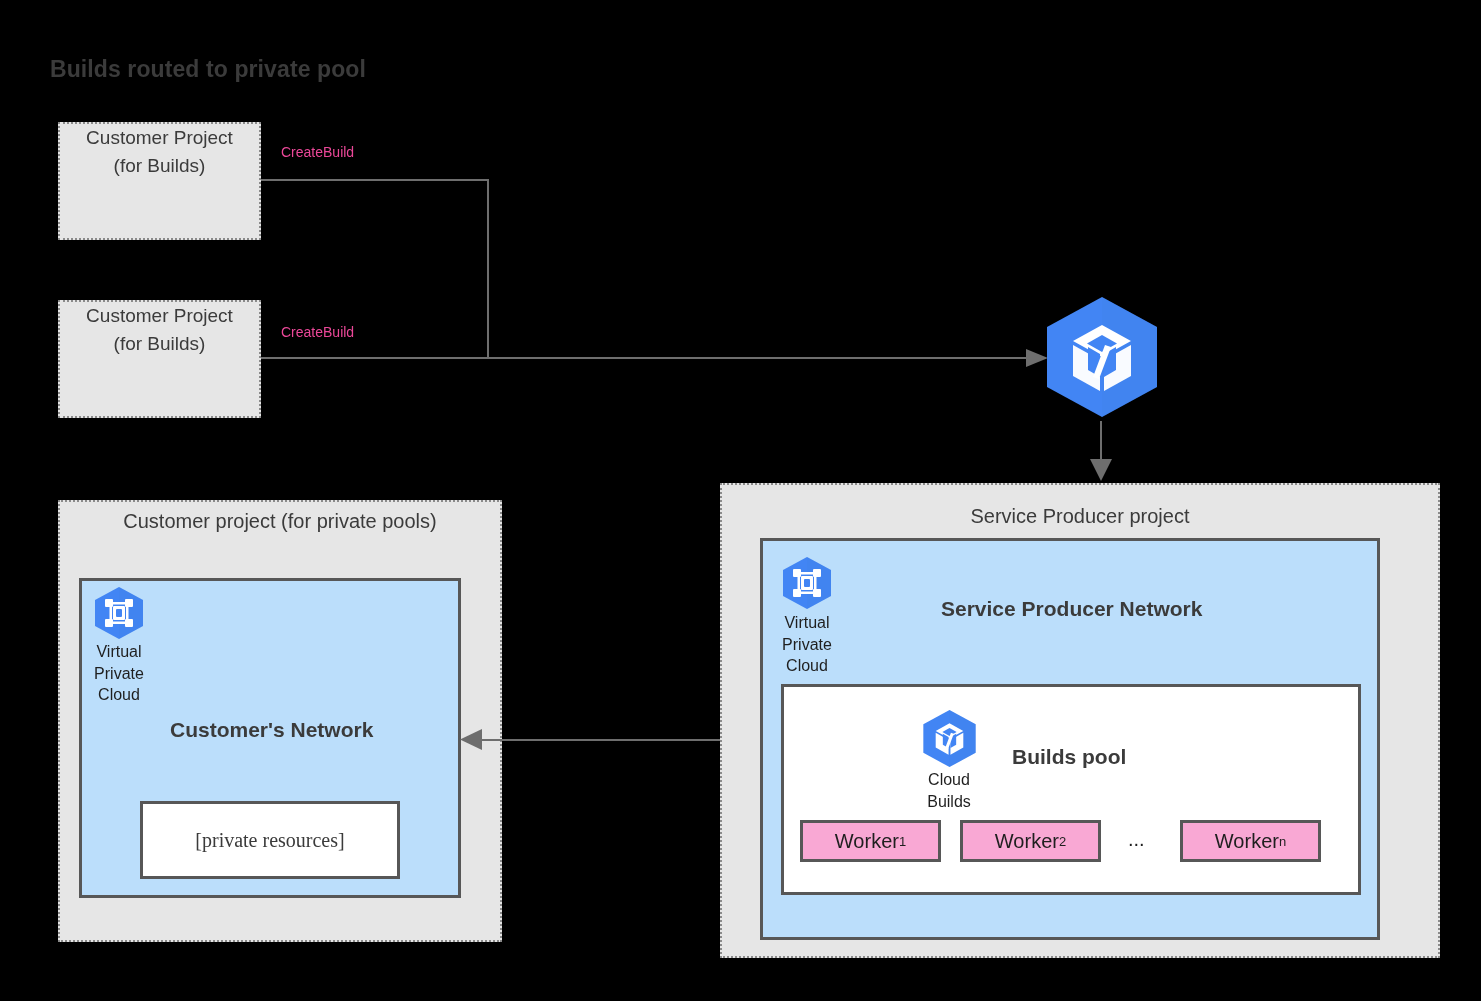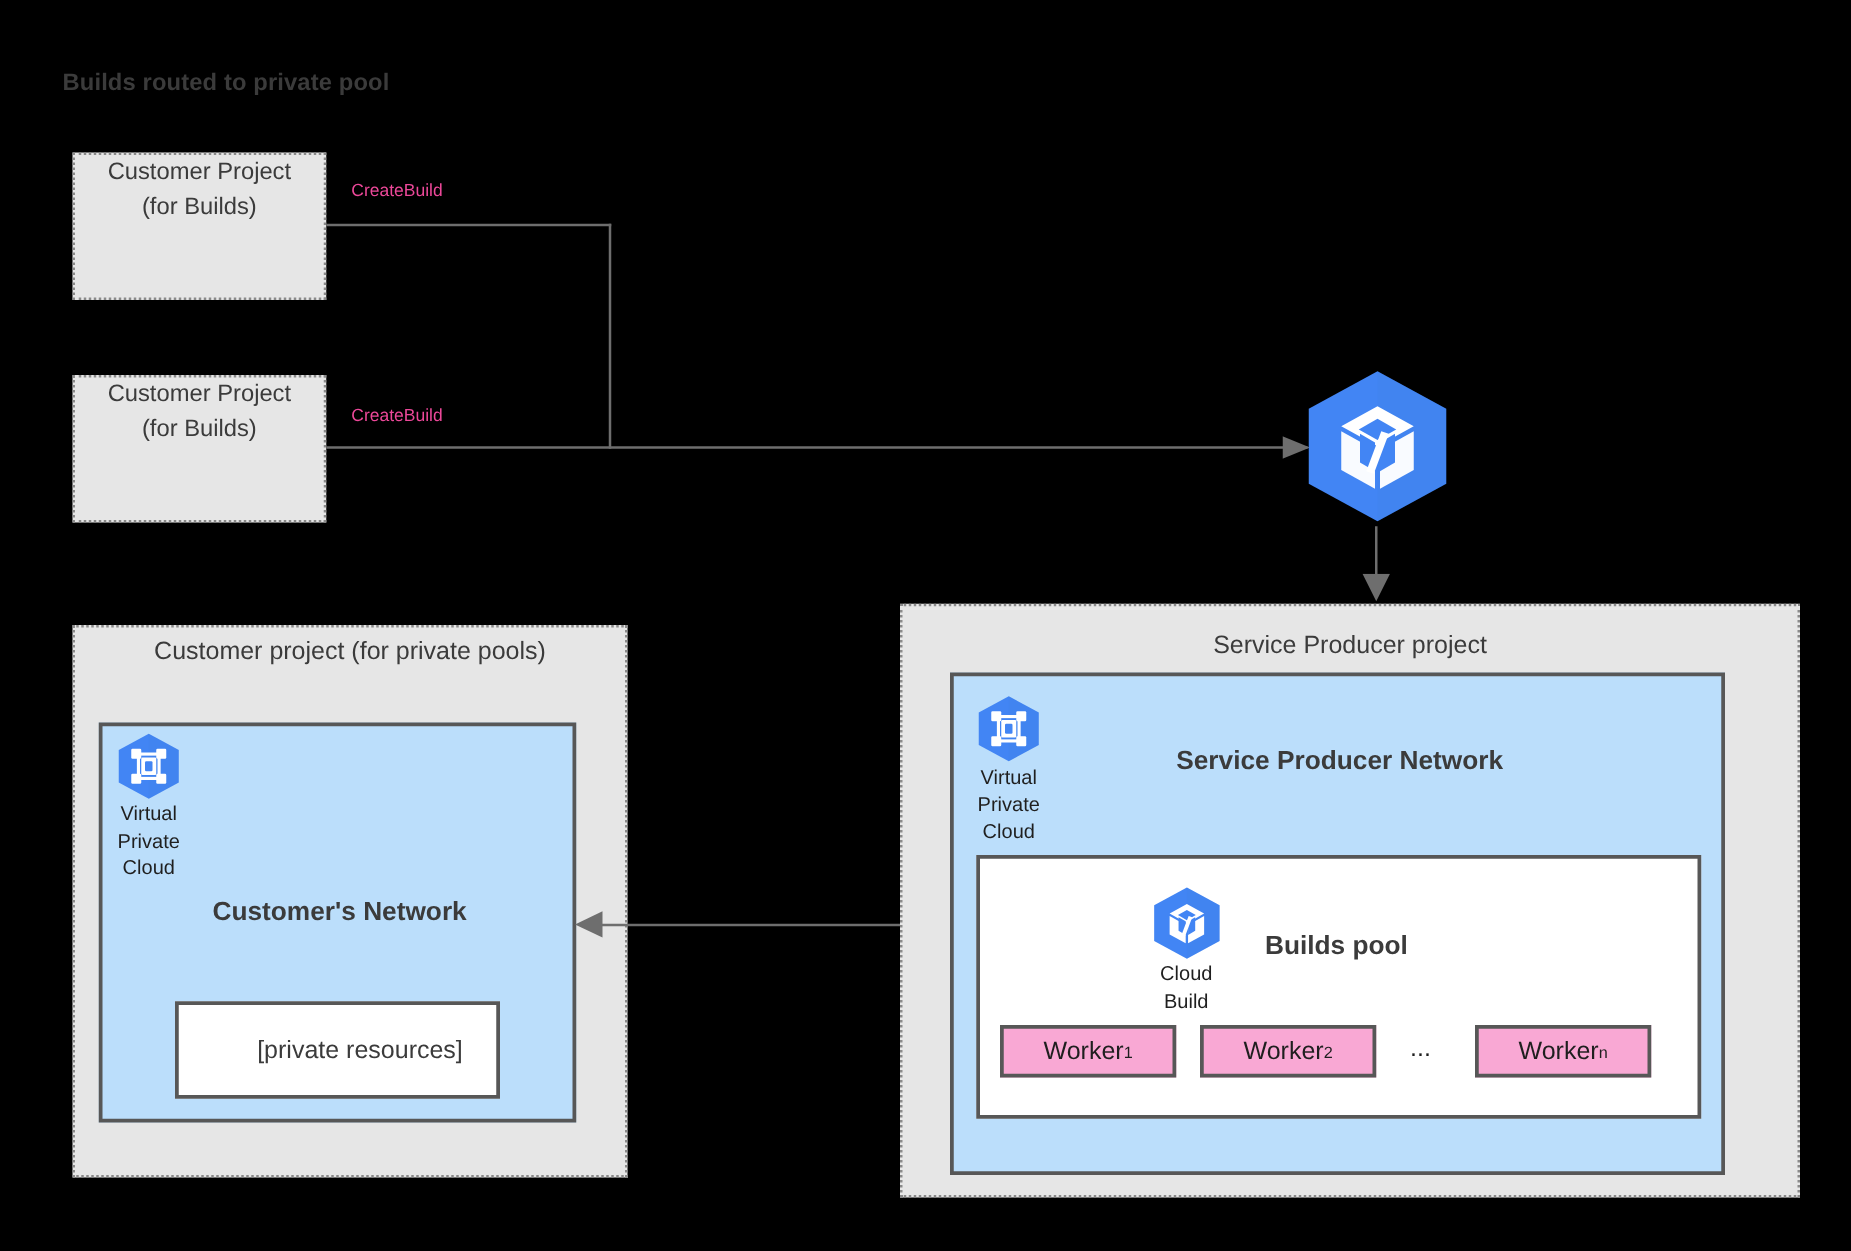--- a/index.html
+++ b/index.html
@@ -15,21 +15,21 @@
     background: #000000;
     font-family: "Liberation Sans", sans-serif;
     overflow: hidden;
   }
 
   
   .diagram-title {
     position: absolute;
     left: 50px;
     top: 56px;
-    font-size: 19px;
+    font-size: 23px;
     font-weight: bold;
     color: #3b3b3b;
     letter-spacing: 0.1px;
     white-space: nowrap;
   }
 
   
   .cust-build-box {
     position: absolute;
     background: #e6e6e6;
@@ -221,21 +221,21 @@
       <rect x="23" y="23" width="6" height="8" rx="1"></rect>
     </g>
   </svg>
   <div class="icon-caption" style="left:85px; top:641px; width:68px;">
     <div>Virtual</div>
     <div>Private</div>
     <div>Cloud</div>
   </div>
 
   <div class="white-box" style="left:140px; top:801px; width:260px; height:78px;"></div>
-  <div class="white-box-label" style="left:158px; top:829px; width:260px;">[private resources]</div>
+  <div class="white-box-label" style="left:140px; top:829px; width:260px;font-family:Liberation Serif, serif;">[private resources]</div>
 
   <div class="hline" style="left:474px; top:739px; width:282px;"></div>
   <svg class="conn" style="left:458px; top:728px;" width="26" height="24" viewBox="0 0 26 24">
     <path d="M24,1 L2,11.5 L24,22 Z" fill="#6e6e6e"></path>
   </svg>
   <svg class="conn" style="left:740px; top:728px;" width="26" height="24" viewBox="0 0 26 24">
     <path d="M2,1 L24,11.5 L2,22 Z" fill="#6e6e6e"></path>
   </svg>
 
   <div class="project-panel" style="left:720px; top:483px; width:720px; height:475px;">
@@ -281,21 +281,21 @@
     </g>
     <g fill="#4285f4">
       <polygon points="59,40 74,48.5 59,57 44,48.5"></polygon>
       <polygon points="45,52 57,59 57,82 45,75"></polygon>
       <polygon points="61,59 73,52 73,75 61,82"></polygon>
     </g>
     <path d="M68,52 L56,84 L50,82 L62,50 Z" fill="#ffffff"></path>
   </svg>
   <div class="icon-caption" style="left:915px; top:769px; width:68px;">
     <div>Cloud</div>
-    <div>Build</div>
+    <div>Builds</div>
   </div>
 
   <div class="network-title" style="left:1012px; top:745px;">Builds pool</div>
 
   <div class="worker-box" style="left:800px; top:820px; width:141px; height:42px;">
     <span>Worker</span>
       <sub>1</sub>
   </div>
   <div class="worker-box" style="left:960px; top:820px; width:141px; height:42px;">
     <span>Worker</span>

